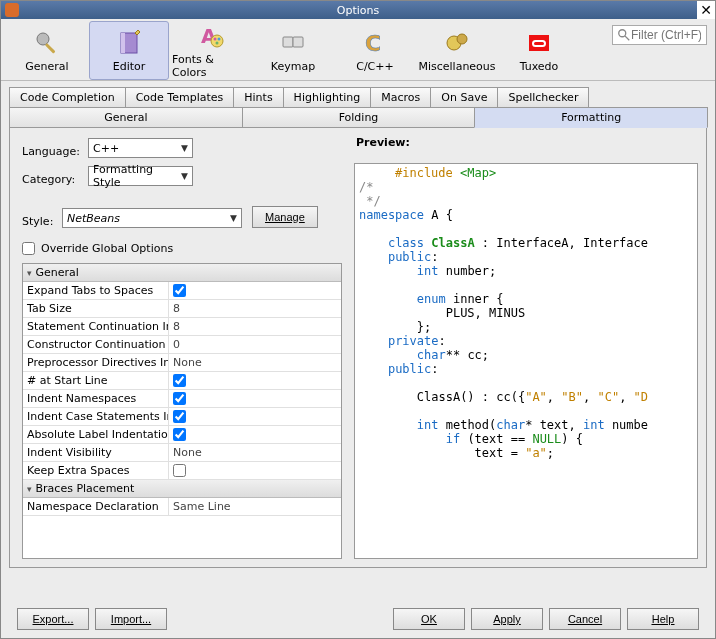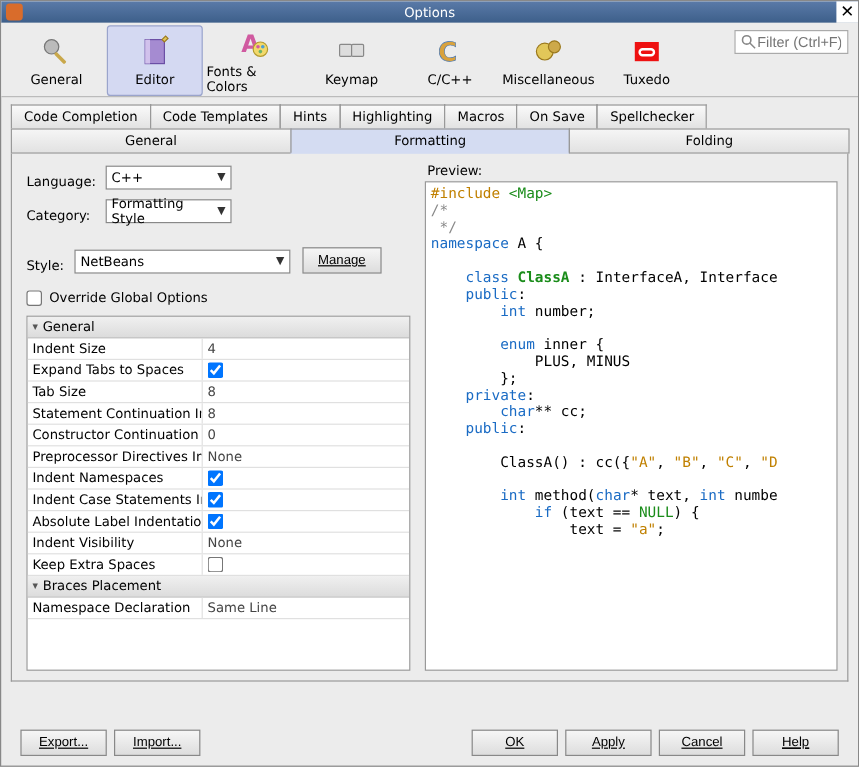--- a/index.html
+++ b/index.html
@@ -118,21 +118,21 @@
   .row { display:flex; align-items:flex-end; margin-bottom:8px; }
   .row label { width:66px; }
   .combo {
     display:inline-flex; align-items:center; justify-content:space-between;
     border:1px solid #888; background:#fff; height:20px;
     padding:0 4px; min-width:100px; cursor:pointer;
   }
   .combo .arrow { font-size:9px; color:#333; margin-left:auto; }
   .combo.lang { width:105px; }
   .combo.cat { width:105px; }
-  .combo.style { width:180px; }
+  .combo.style { width:180px;font-style:italic; }
   .btn {
     border:1px solid #888; background:linear-gradient(to bottom,#f6f6f6,#ddd);
     padding:2px 12px; height:22px; cursor:pointer; font-size:11px;
   }
   .chk-row { display:flex; align-items:center; margin:6px 0 8px 0; }
   .chk-row input { margin-right:6px; }
   
   .proptable {
     flex:1; border:1px solid #999; background:#fff;
     overflow-y:scroll; font-size:11px;
@@ -159,29 +159,29 @@
     flex:1; padding-left:4px; color:#444;
     display:flex; align-items:center;
     border-left:1px solid #e0e0e0; height:100%;
   }
   .proptable .prow .pval input[type=checkbox]{ margin:0; }
   
   .rightcol {
     flex:1; padding:4px 8px 8px 4px;
     display:flex; flex-direction:column;
   }
-  .preview-label { margin:4px 0 2px 2px; }
+  .preview-label { margin:4px 0 14px 2px;font-weight:bold; }
   .preview {
     flex:1; border:1px solid #999; background:#fff;
     overflow:auto; font-family:"DejaVu Sans Mono","Courier New",monospace;
     font-size:12px; padding:2px 4px;
     white-space:pre;
   }
   .kw { color:#1a6bc4; }
-  .pp { color:#c08000; }
+  .pp { color:#c08000;margin-left:36px; }
   .cm { color:#888; }
   .str { color:#c08000; }
   .mac { color:#1a8c1a; }
   .kw2 { color:#1a8c1a; font-weight:bold; }
   
   .bottom {
     position:absolute; left:0; right:0; bottom:8px;
     display:flex; padding:0 16px;text-decoration:underline;
   }
   .bottom .left-btns { display:flex; gap:6px; }
@@ -278,22 +278,22 @@
   <div class="tab">Code Templates</div>
   <div class="tab">Hints</div>
   <div class="tab">Highlighting</div>
   <div class="tab">Macros</div>
   <div class="tab">On Save</div>
   <div class="tab">Spellchecker</div>
 </div>
 
 <div class="subtabs2">
   <div class="tab">General</div>
+  <div class="tab">Folding</div>
   <div class="tab active">Formatting</div>
-  <div class="tab">Folding</div>
 </div>
 
 <div class="panel">
   <div class="leftcol">
 
     <div class="row">
       <label>Language:</label>
       <div class="combo lang">
         <span>C++</span>
         <span class="arrow">▼</span>
@@ -321,44 +321,46 @@
     </div>
 
     <div class="chk-row">
       <input type="checkbox" style="">
       <span>Override Global Options</span>
     </div>
 
     <div class="proptable">
       <div class="sect">General</div>
       <div class="prow">
-          <div class="pname">Indent Size</div>
-          <div class="pval">4</div>
-        </div>
-      <div class="prow">
           <div class="pname">Expand Tabs to Spaces</div>
           <div class="pval">
             <input type="checkbox" checked="" style="">
           </div>
         </div>
       <div class="prow">
           <div class="pname">Tab Size</div>
           <div class="pval">8</div>
         </div>
       <div class="prow">
           <div class="pname">Statement Continuation Indent</div>
           <div class="pval">8</div>
         </div>
       <div class="prow">
           <div class="pname">Constructor Continuation Initi</div>
           <div class="pval">0</div>
         </div>
       <div class="prow">
           <div class="pname">Preprocessor Directives Indent</div>
           <div class="pval">None</div>
+        </div>
+      <div class="prow">
+          <div class="pname"># at Start Line</div>
+          <div class="pval">
+            <input type="checkbox" checked="" style="">
+          </div>
         </div>
       <div class="prow">
           <div class="pname">Indent Namespaces</div>
           <div class="pval">
             <input type="checkbox" checked="" style="">
           </div>
         </div>
       <div class="prow">
           <div class="pname">Indent Case Statements In Sw</div>
           <div class="pval">

